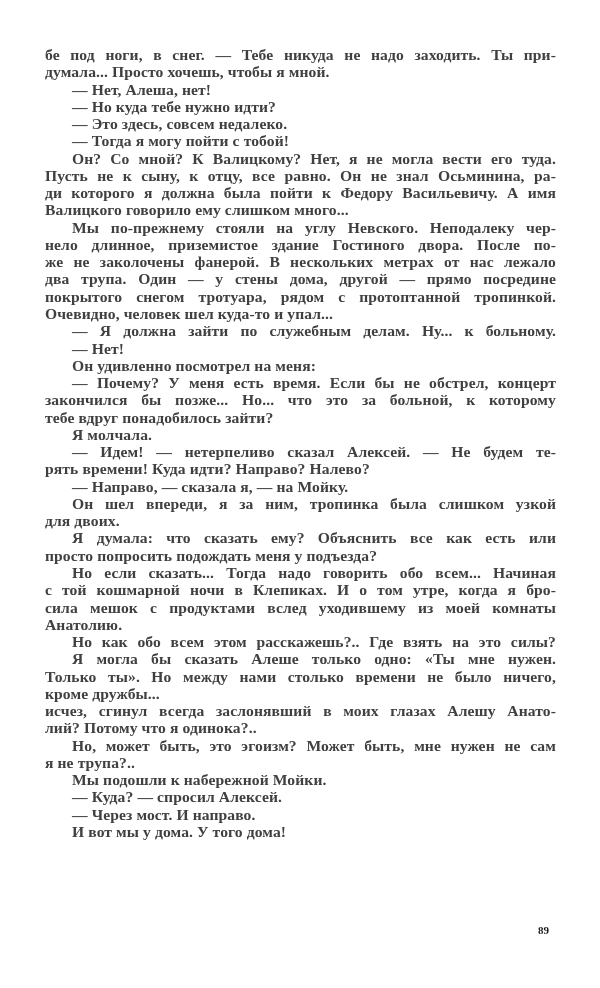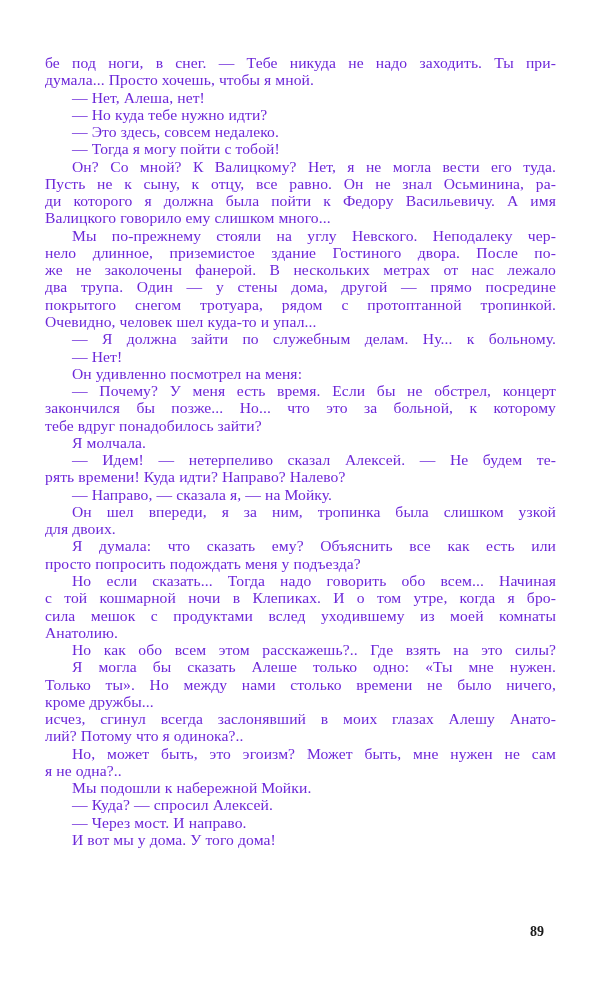--- a/index.html
+++ b/index.html
@@ -1,28 +1,28 @@
 <!DOCTYPE html>
 <html><head>
 <meta charset="utf-8">
 <style>
   html, body { margin: 0; padding: 0; background: #ffffff; }
   body { width: 600px; height: 988px; position: relative; overflow: hidden; }
   .page {
-    position: absolute; left: 45px; top: 54px; width: 511px;
+    position: absolute; left: 45px; top: 46px; width: 511px;
     font-family: "Liberation Serif", serif;
-    font-size: 15.6px; line-height: 17.27px; color: #6d28d9;
-    font-weight: normal; letter-spacing: 0.1px;
+    font-size: 15.6px; line-height: 17.27px; color: #404040;
+    font-weight: bold; letter-spacing: 0.1px;
   }
   .line { display: block; height: 17.27px; white-space: nowrap; text-align: justify; text-align-last: justify; overflow: hidden; }
   .line.last { text-align-last: left; }
   .line.indent { padding-left: 27px; }
   .page-number {
-    position: absolute; left: 530px; top: 924px; width: 27px; text-align: left;
-    font-family: "Liberation Serif", serif; font-size: 14px; font-weight: bold; color: #1a1a1a;
+    position: absolute; left: 530px; top: 924px; width: 27px; text-align: center;
+    font-family: "Liberation Serif", serif; font-size: 11px; font-weight: bold; color: #1a1a1a;
   }
 </style>
 </head>
 <body>
 
 <div class="page" id="text-block">
     <span class="line">бе под ноги, в снег. — Тебе никуда не надо заходить. Ты при-</span>
     <span class="line last">думала... Просто хочешь, чтобы я мной.</span>
     <span class="line indent last">— Нет, Алеша, нет!</span>
     <span class="line indent last">— Но куда тебе нужно идти?</span>
@@ -56,19 +56,19 @@
     <span class="line">с той кошмарной ночи в Клепиках. И о том утре, когда я бро-</span>
     <span class="line">сила мешок с продуктами вслед уходившему из моей комнаты</span>
     <span class="line last">Анатолию.</span>
     <span class="line indent">Но как обо всем этом расскажешь?.. Где взять на это силы?</span>
     <span class="line indent">Я могла бы сказать Алеше только одно: «Ты мне нужен.</span>
     <span class="line">Только ты». Но между нами столько времени не было ничего,</span>
     <span class="line last">кроме дружбы...</span>
     <span class="line">исчез, сгинул всегда заслонявший в моих глазах Алешу Анато-</span>
     <span class="line last">лий? Потому что я одинока?..</span>
     <span class="line indent">Но, может быть, это эгоизм? Может быть, мне нужен не сам</span>
-    <span class="line last">я не одна?..</span>
+    <span class="line last">я не трупа?..</span>
     <span class="line indent last">Мы подошли к набережной Мойки.</span>
     <span class="line indent last">— Куда? — спросил Алексей.</span>
     <span class="line indent last">— Через мост. И направо.</span>
     <span class="line indent last">И вот мы у дома. У того дома!</span>
   </div>
 <div class="page-number">89</div>
 
 </body></html>

